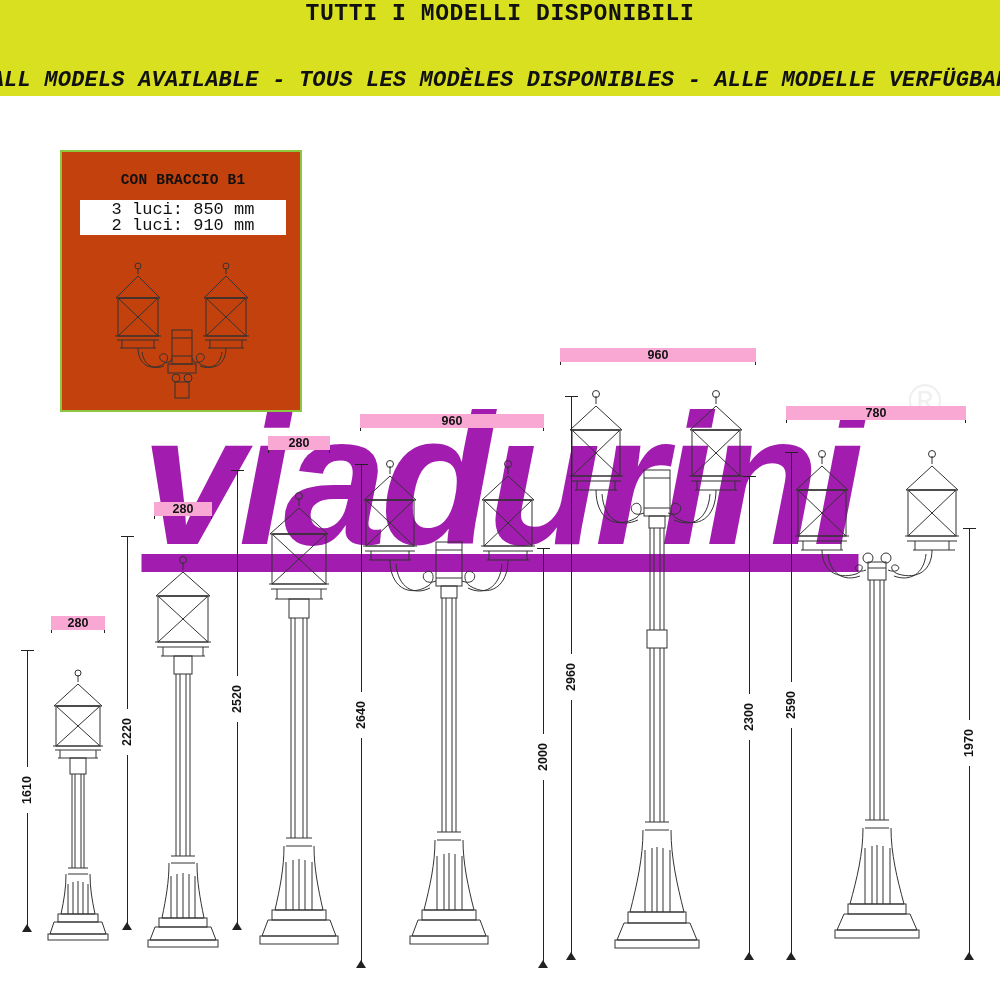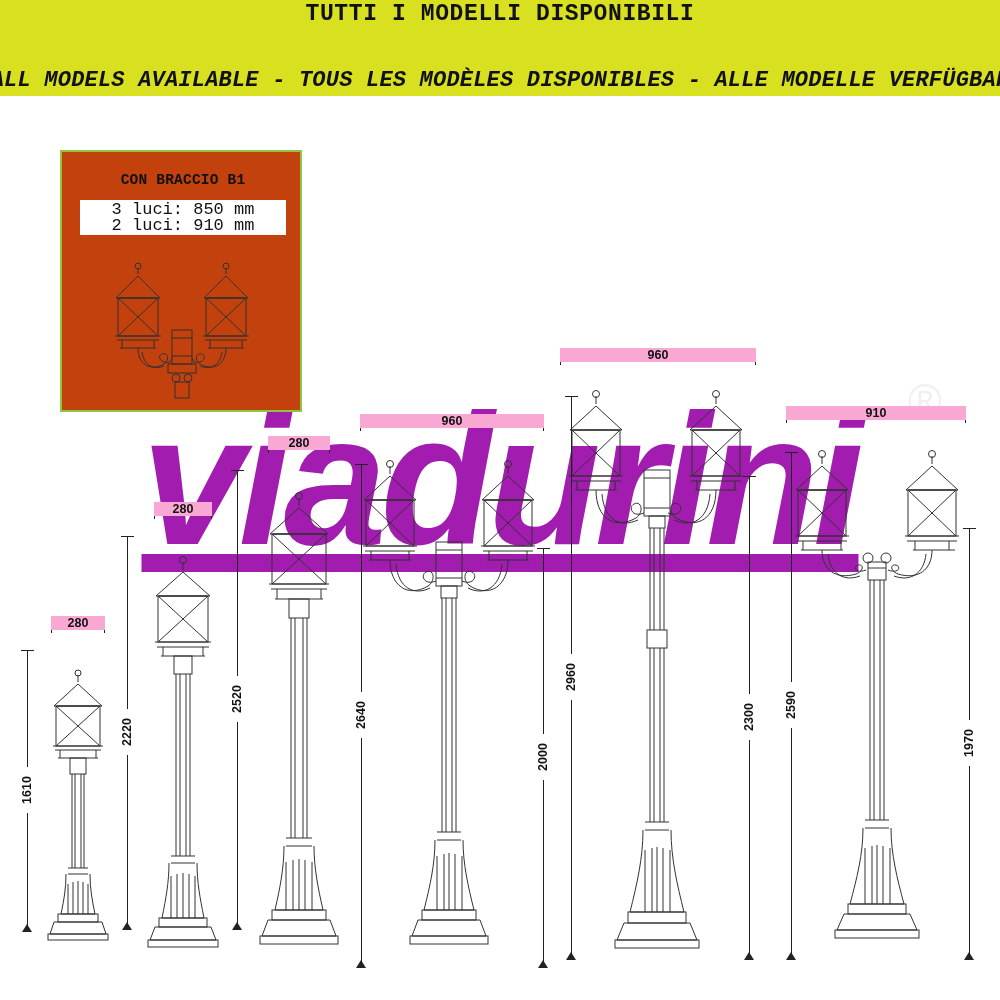--- a/index.html
+++ b/index.html
@@ -394,21 +394,21 @@
     <div class="arrow-b"></div>
     <div class="lbl">2300</div>
   </div>
 </div>
 
 <div class="fig" style="left:772px;top:400px;width:210px;height:560px;">
   <div class="dim-h" style="left:14px;top:8px;width:180px;">
     <div class="bar"></div>
     <div class="cap-l"></div>
     <div class="cap-r"></div>
-    <div class="lbl">910</div>
+    <div class="lbl">780</div>
   </div>
   <svg width="210" height="532" viewBox="0 0 210 532" style="position:absolute;left:0;top:28px;">
     <g fill="none" stroke="#333" stroke-width="1">
 
       <path d="M50 36 l0 -8"></path>
         <circle cx="50" cy="26" r="3.5"></circle>
       <path d="M24 62 L50 38 L76 62 Z"></path>
       <path d="M27 62 L73 62"></path>
       <rect x="26" y="62" width="48" height="46"></rect>
       <path d="M26 62 L74 108 M74 62 L26 108"></path>

